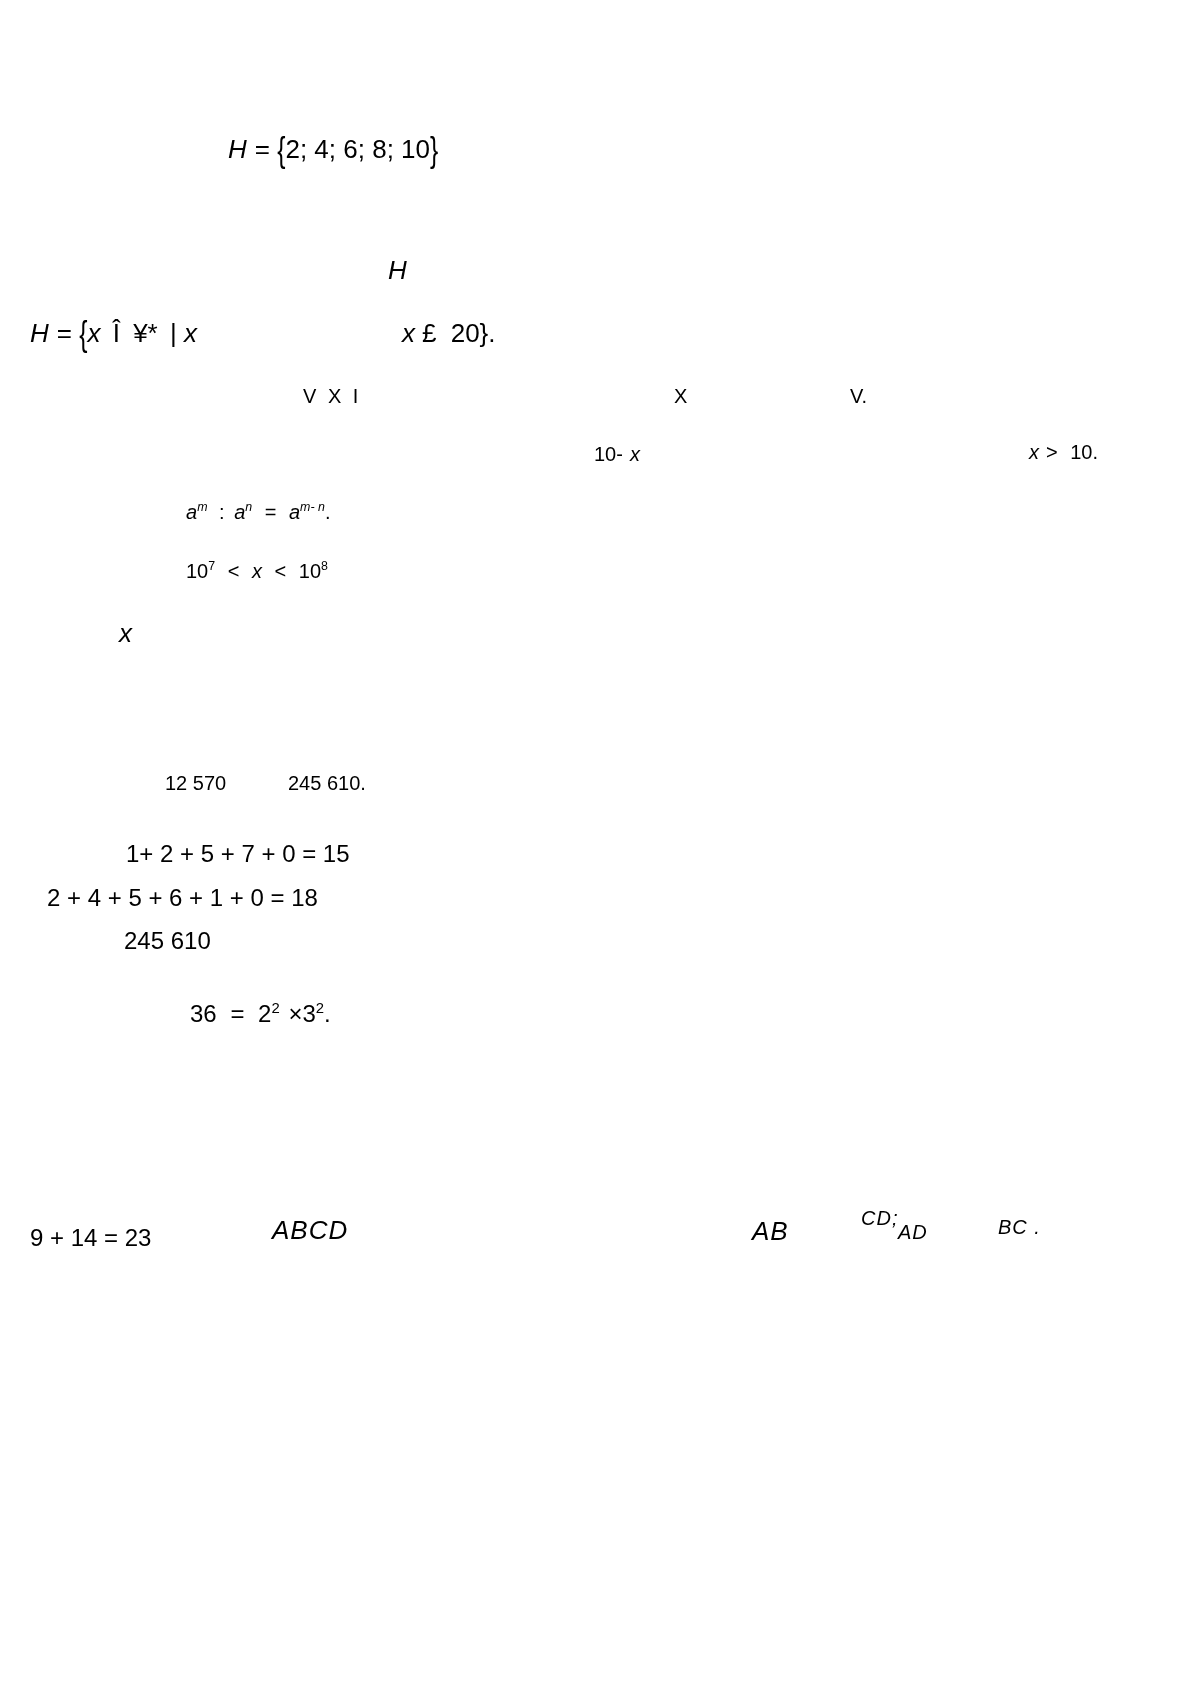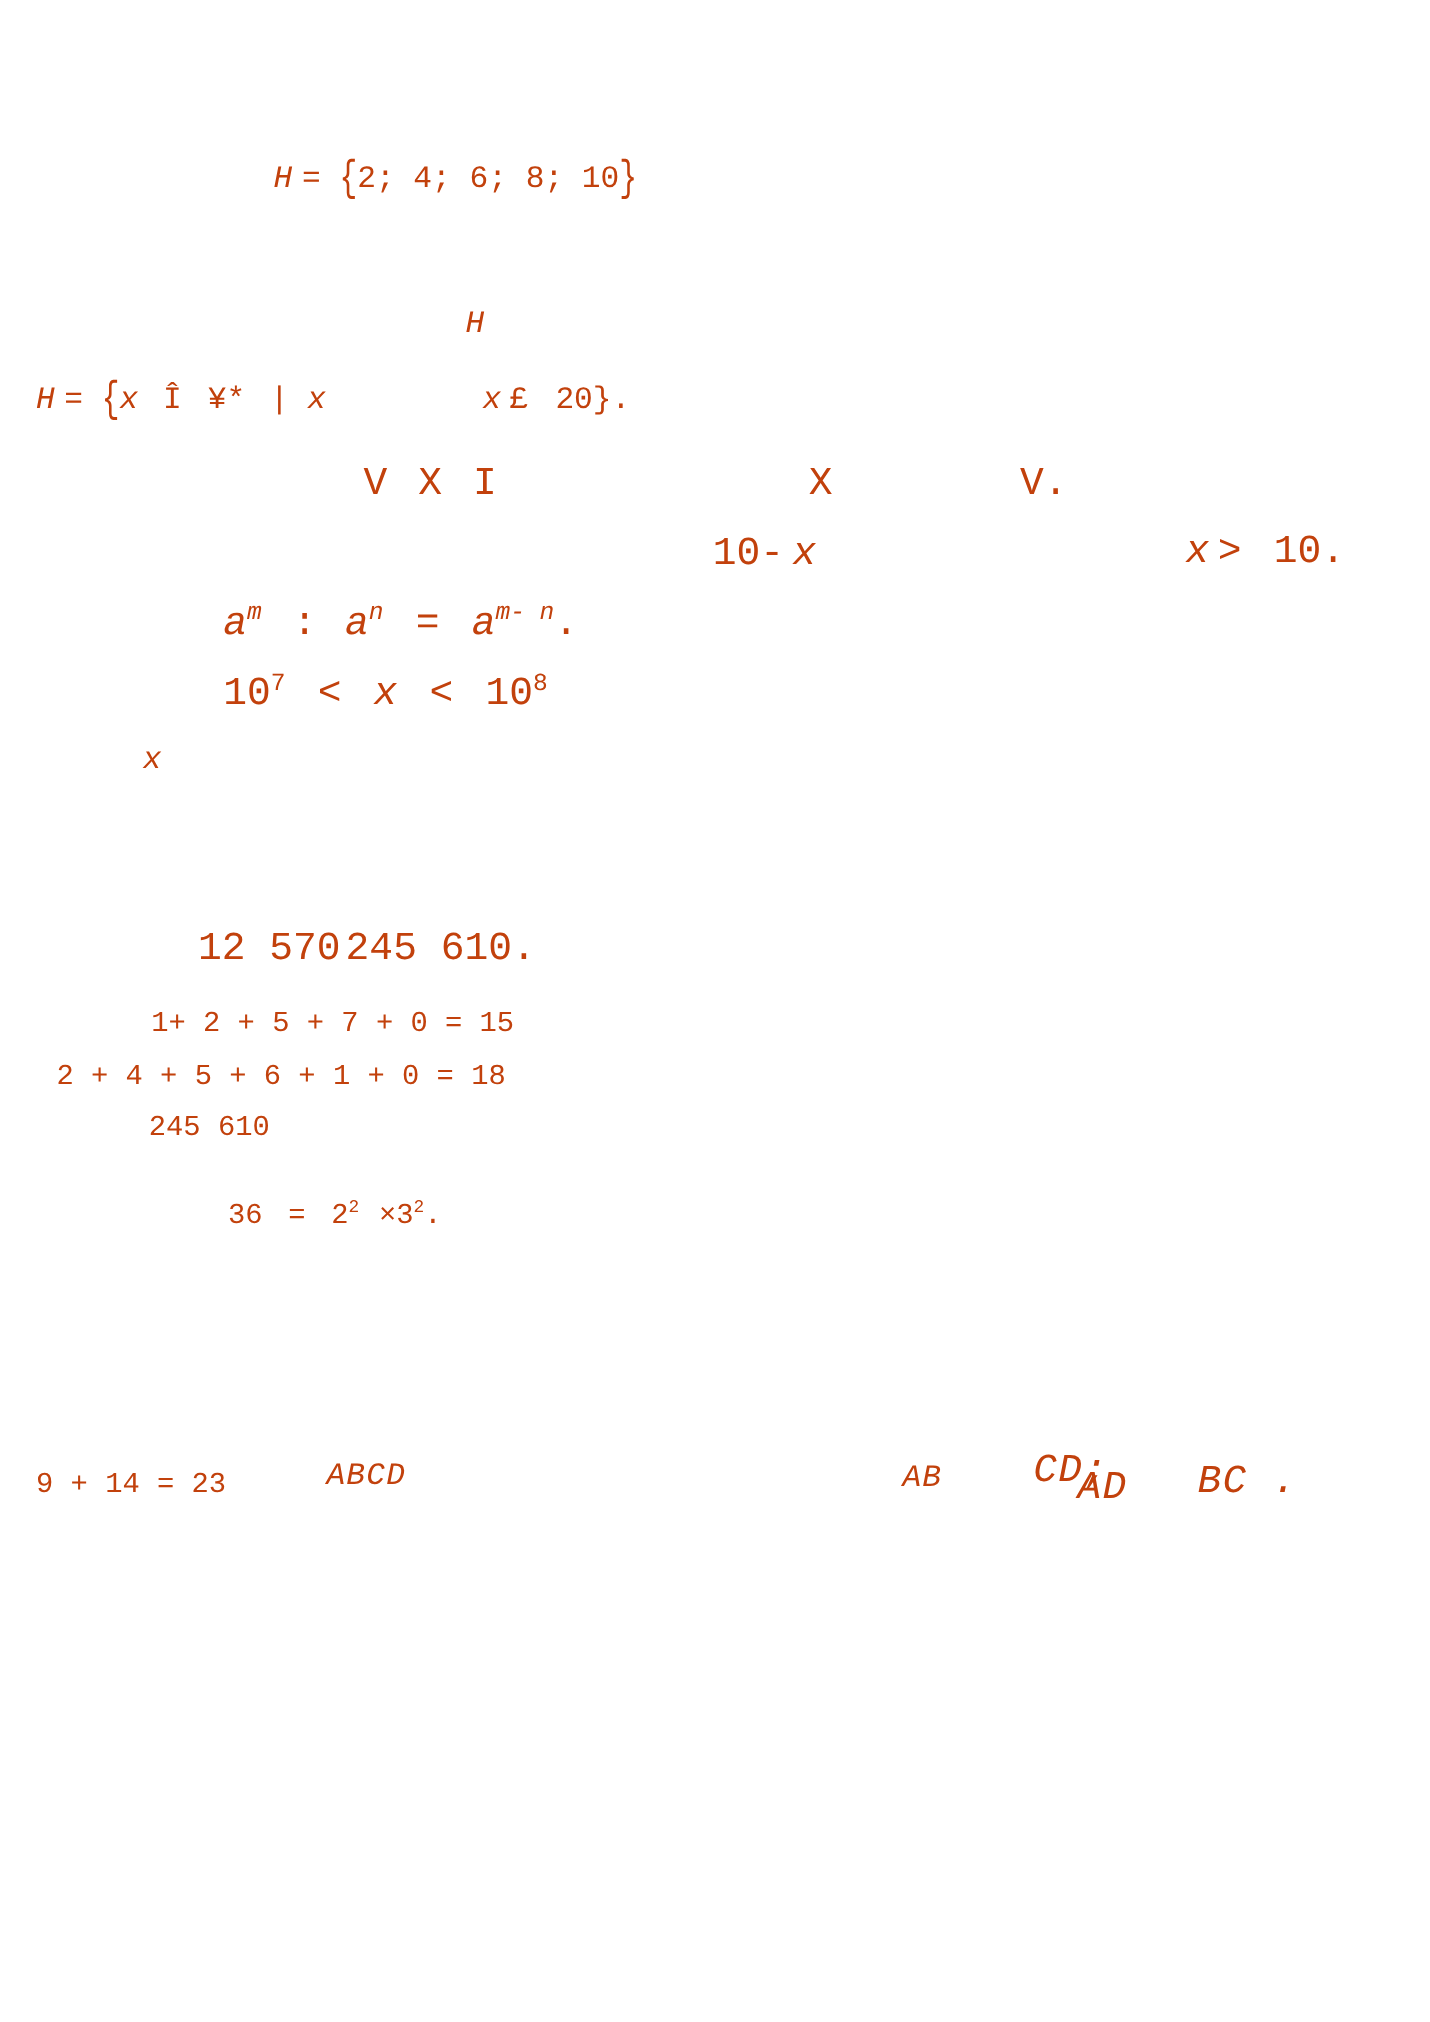--- a/index.html
+++ b/index.html
@@ -16,26 +16,26 @@
     overflow: hidden;
   }
   .page {
     position: absolute;
     inset: 0;
     background: #ffffff;
   }
   .ln {
     position: absolute;
     white-space: nowrap;
-    font-family: Liberation Mono, monospace;
-    color: #c2410c;
+    font-family: Liberation Sans, sans-serif;
+    color: #000000;
   }
   .it { font-style: italic; }
   .sz24 { font-size: 24px; }
-  .sz25 { font-size: 33px; }
+  .sz25 { font-size: 20px; }
   .sz26 { font-size: 26px; }
   sup {
     font-size: 0.62em;
     vertical-align: super;
     line-height: 0;
   }
   .brace {
     display: inline-block;
     transform: scaleY(1.45);
     font-size: 0.95em;
@@ -70,21 +70,21 @@
   <div class="ln sz25" style="left:303px; top:385px; letter-spacing:3px;">V X I</div>
 
   <div class="ln sz25" style="left:674px; top:385px;">X</div>
 
   <div class="ln sz25" style="left:850px; top:385px;">V.</div>
 
   <div class="ln sz25" style="left:594px; top:443px;">
     <span>10-</span><span class="gap" style="width:7px"></span><span class="it">x</span>
   </div>
 
-  <div class="ln sz25" style="left:988px; top:441px;">
+  <div class="ln sz25" style="left:1029px; top:441px;">
     <span class="it">x</span><span class="gap" style="width:7px"></span><span>&gt;</span>
     <span class="gap" style="width:7px"></span><span>10.</span>
   </div>
 
   <div class="ln it sz25" style="left:186px; top:501px;">
     <span>a<sup>m</sup></span><span class="gap" style="width:6px"></span>
     <span style="font-style:normal">:</span><span class="gap" style="width:4px"></span>
     <span>a<sup>n</sup></span><span class="gap" style="width:7px"></span>
     <span style="font-style:normal">=</span><span class="gap" style="width:7px"></span>
     <span>a<sup>m- n</sup></span><span style="font-style:normal">.</span>

